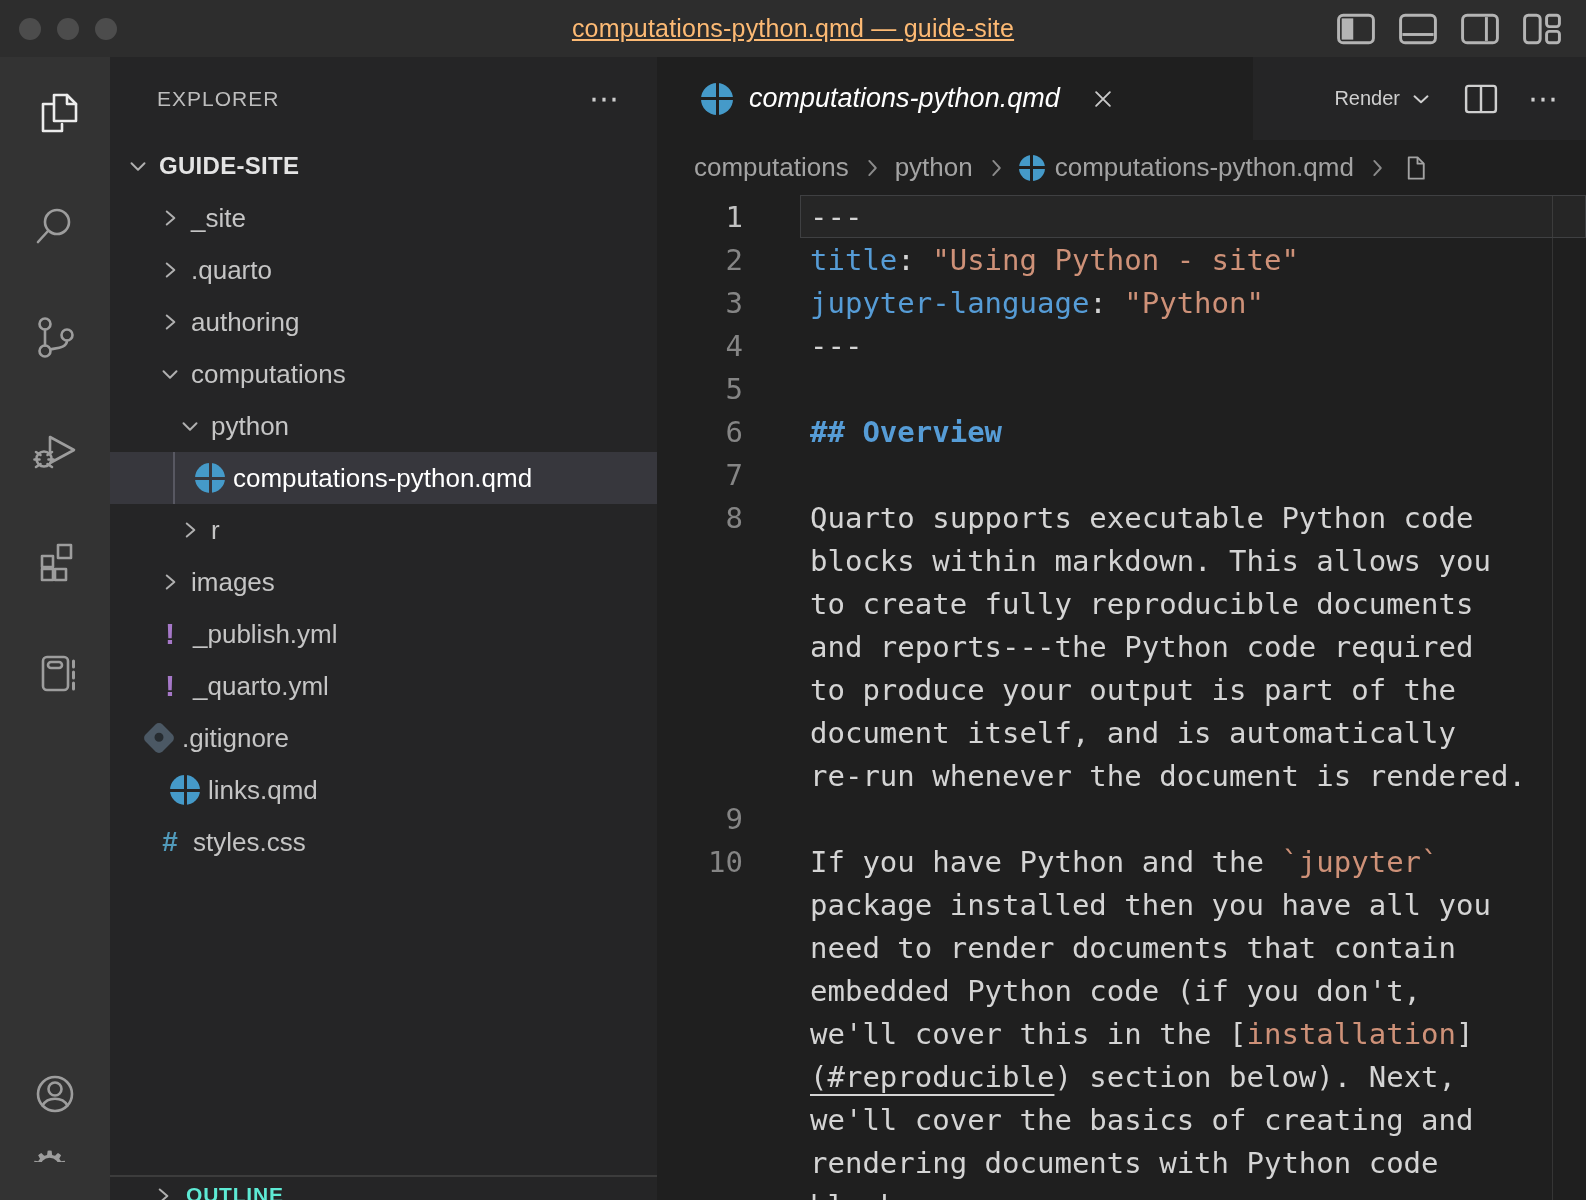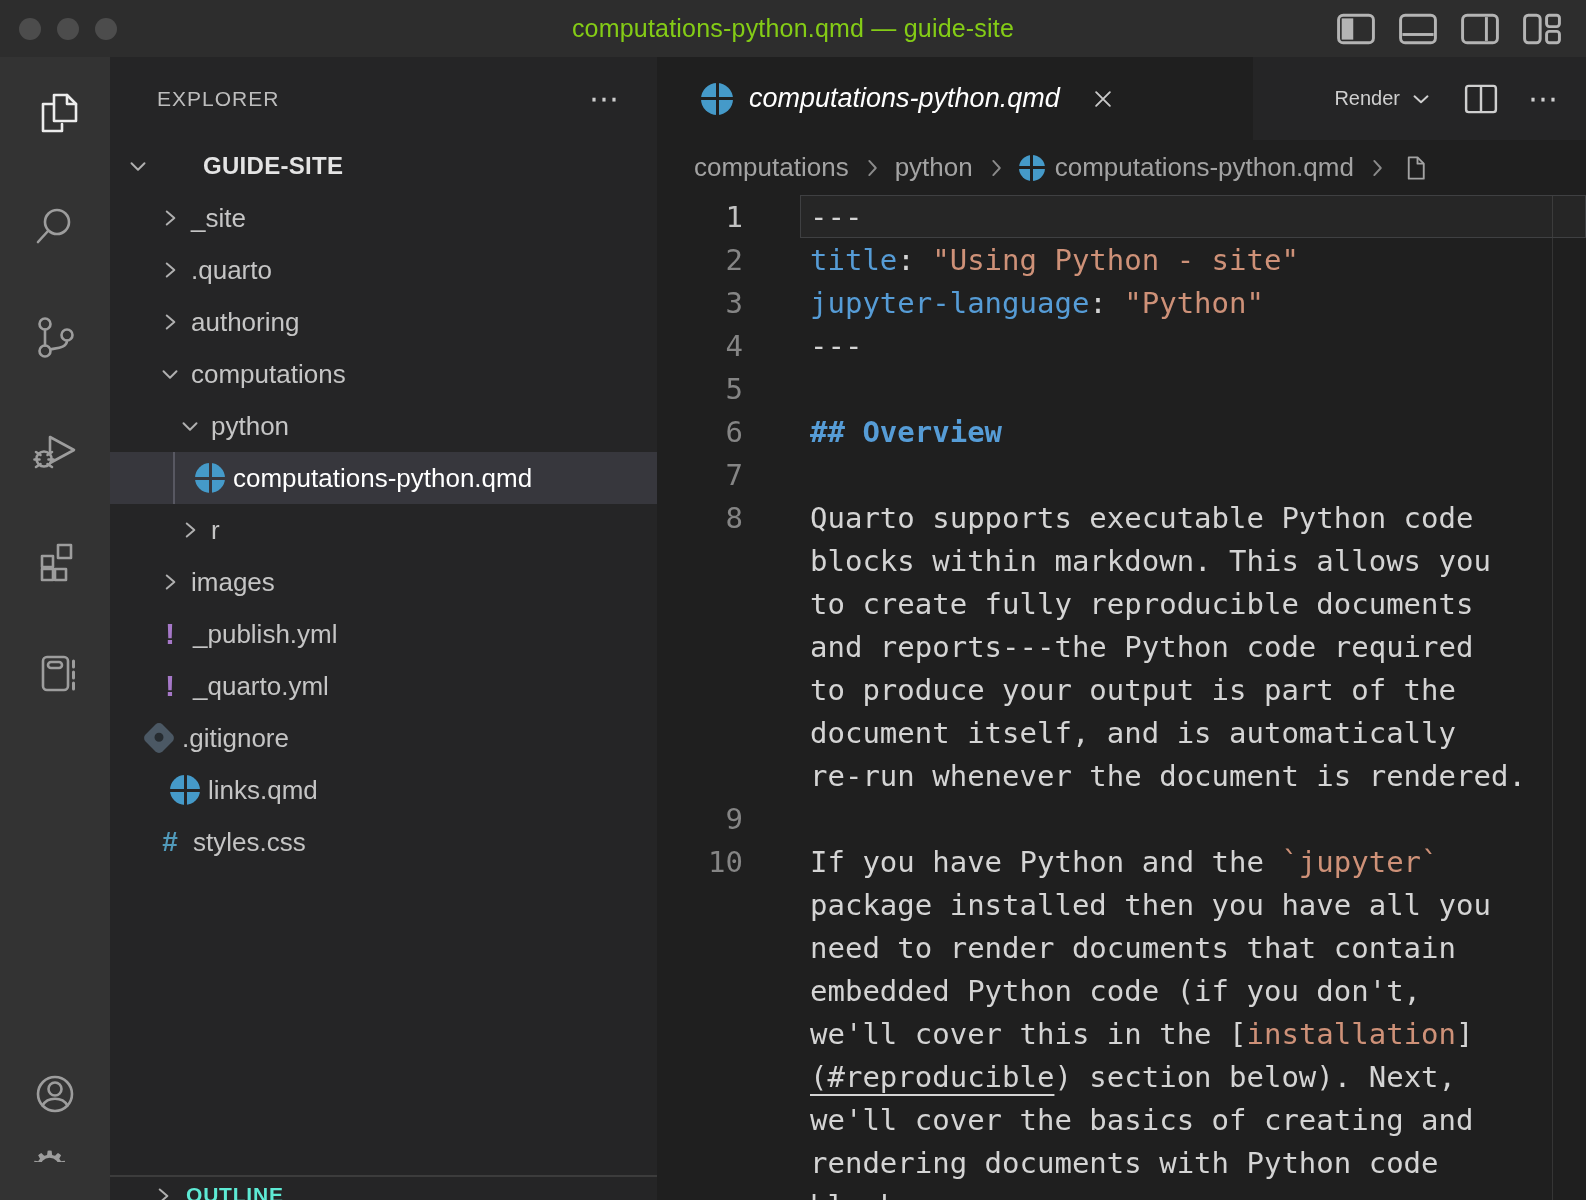--- a/index.html
+++ b/index.html
@@ -3,21 +3,21 @@
 <meta charset="utf-8">
 <style>
   html,body{margin:0;padding:0;background:#1f1f1f;}
   body{width:1586px;height:1200px;overflow:hidden;font-family:"Liberation Sans",sans-serif;-webkit-font-smoothing:antialiased;}
   .app{width:1586px;height:1200px;display:flex;flex-direction:column;}
 
   
   .titlebar{height:57px;background:#2d2d2d;position:relative;display:flex;align-items:center;justify-content:center;flex:none;}
   .lights{position:absolute;left:19px;top:0;height:57px;display:flex;align-items:center;gap:16px;}
   .light{width:22px;height:22px;border-radius:50%;background:#4c4c4c;}
-  .win-title{color:#84cc16;font-size:25px;letter-spacing:.2px;}
+  .win-title{color:#fdba74;font-size:25px;letter-spacing:.2px;text-decoration:underline;}
   .layout-icons{position:absolute;right:22px;top:0;height:57px;display:flex;align-items:center;gap:18px;color:#b4b4b4;}
   .layout-icons svg{width:44px;height:44px;display:block;}
 
   
   .main{flex:1;display:flex;min-height:0;}
 
   
   .activitybar{width:110px;background:#333333;flex:none;display:flex;flex-direction:column;align-items:center;padding-top:30px;gap:60px;overflow:hidden;position:relative;}
   .ab-item{width:52px;height:52px;color:#9d9d9d;flex:none;}
   .ab-item.active{color:#ececec;}
@@ -183,21 +183,21 @@
           </div>
         </div>
     </div>
 
     <div class="sidebar">
       <div class="sb-header">
         <span class="sb-title">EXPLORER</span>
         <span class="sb-more">⋯</span>
       </div>
       <div class="tree" id="tree">
-          <div class="trow bold" style="padding-left: 15px; gap: 44px;">
+          <div class="trow bold" style="padding-left: 15px;">
             <span class="chev">
               <svg viewBox="0 0 24 24" fill="none" stroke="currentColor" stroke-width="1.8" stroke-linecap="round" stroke-linejoin="round">
                 <path d="M6 9.5 l6 6 6 -6"></path>
               </svg>
             </span>
             <span class="tlabel">GUIDE-SITE</span>
           </div>
           <div class="trow" style="padding-left: 47px;">
             <span class="chev">
               <svg viewBox="0 0 24 24" fill="none" stroke="currentColor" stroke-width="1.8" stroke-linecap="round" stroke-linejoin="round">

